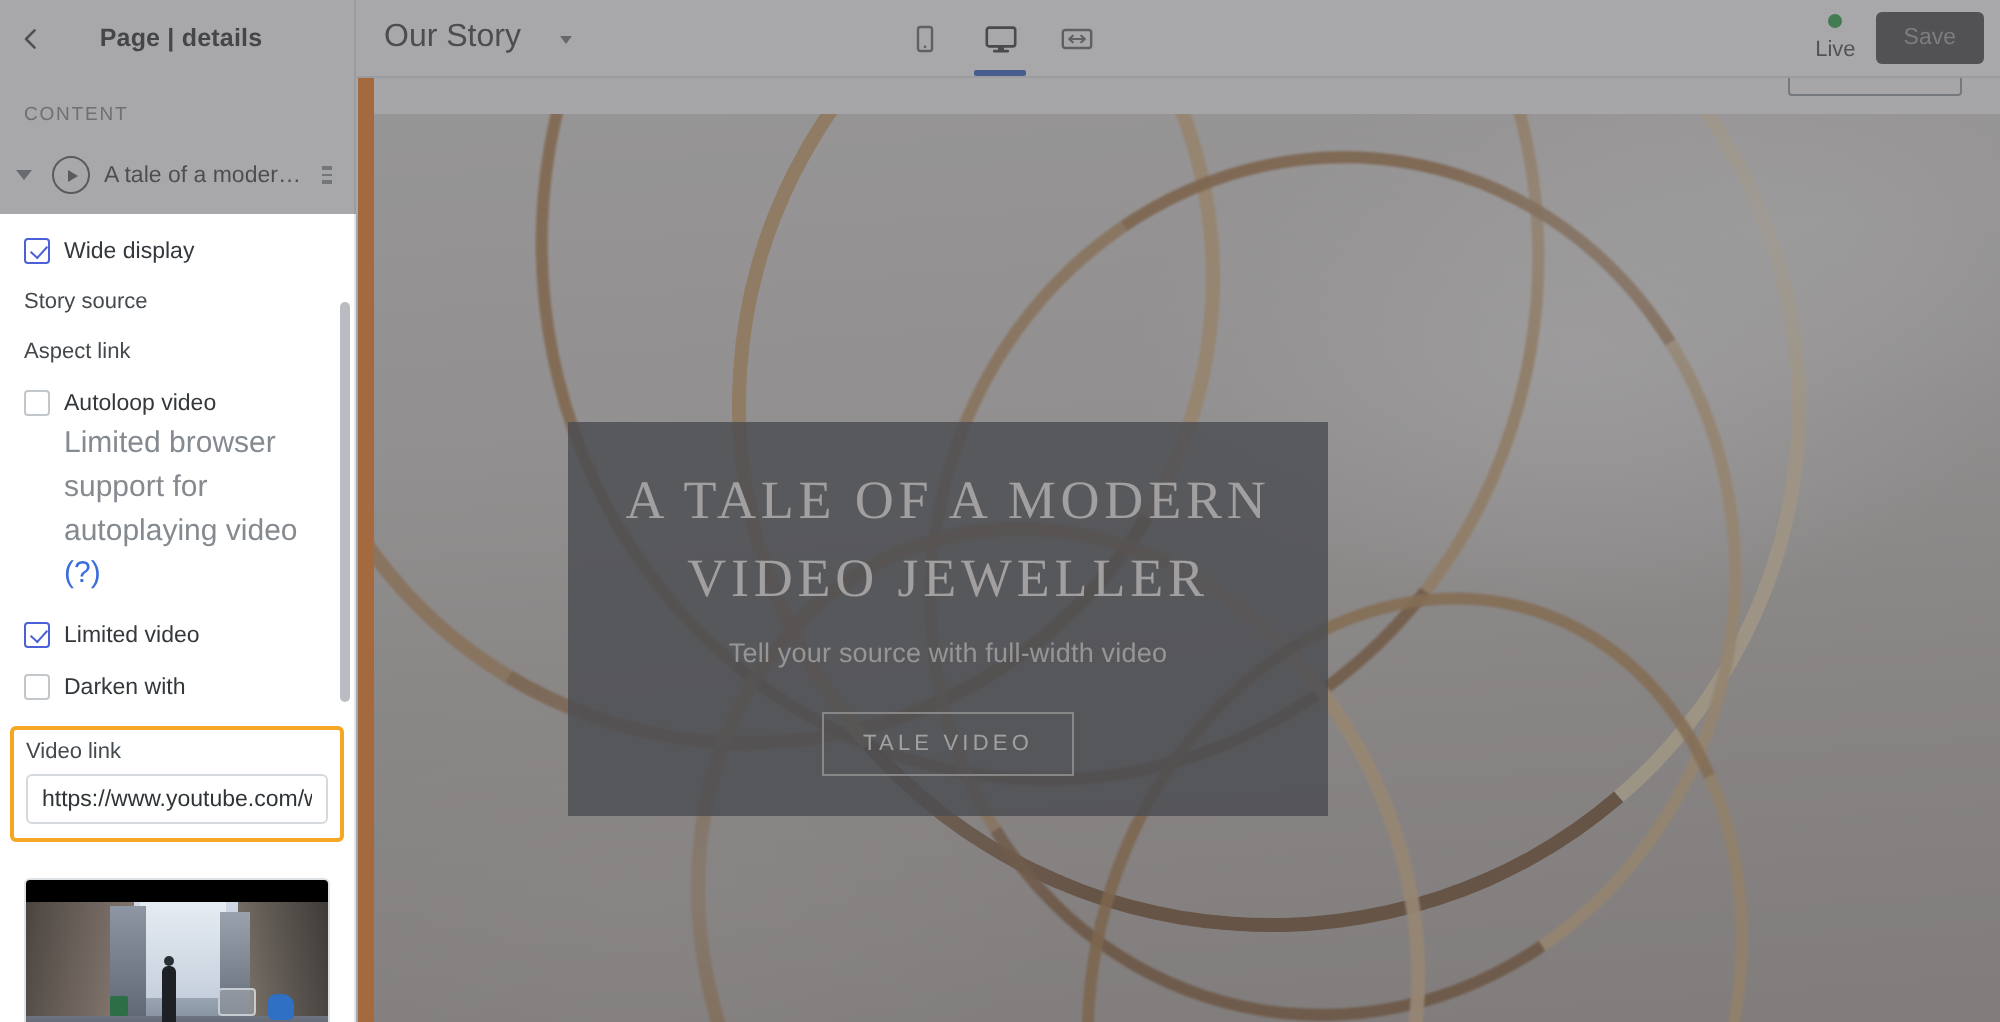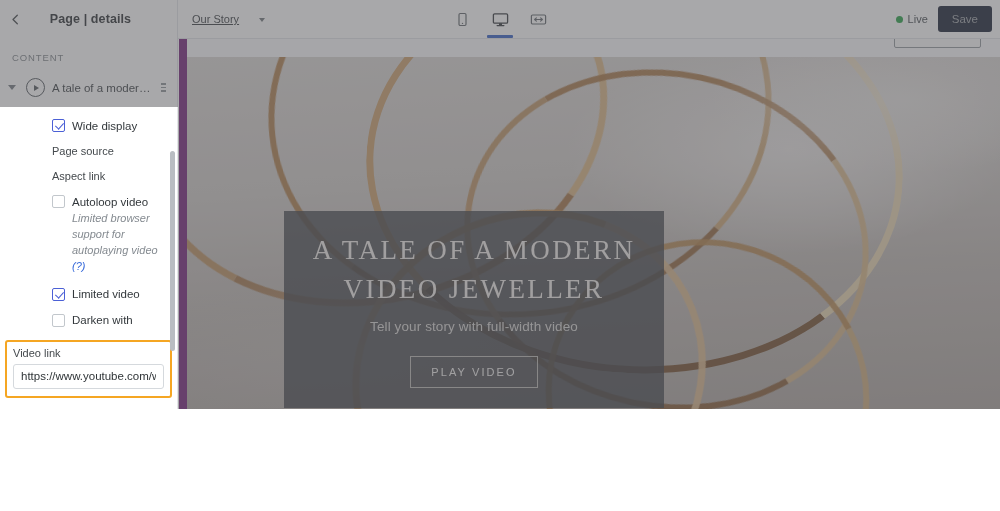--- a/index.html
+++ b/index.html
@@ -8,21 +8,21 @@
     background: #ffffff;
   }
   body {
     font-family: "Liberation Sans", sans-serif;
     -webkit-font-smoothing: antialiased;
   }
 
   #app {
     position: relative;
     width: 1000px;
-    height: 409px;
+    height: 511px;
     overflow: hidden;
     background: #ffffff;
   }
 
   
   
   .scrim {
     position: absolute;
     inset: 0;
     background: rgba(96,96,100,0.55);
@@ -72,24 +72,23 @@
   .topbar-mid {
     display: flex;
     align-items: center;
     height: 100%;
     padding-left: 14px;
   }
   .story-select {
     display: flex;
     align-items: center;
     gap: 20px;
-    font-size: 11px;
+    font-size: 16px;
     color: #31363a;
     cursor: pointer;
-    text-decoration: underline;
   }
   .caret-down {
     width: 0; height: 0;
     border-left: 3.5px solid transparent;
     border-right: 3.5px solid transparent;
     border-top: 4px solid #6b7175;
     margin-top: 2px;
   }
 
   .device-group {
@@ -131,28 +130,29 @@
     padding-right: 8px;
     height: 100%;
   }
   .live-pill {
     display: flex;
     align-items: center;
     gap: 5px;
     font-size: 11px;
     color: #3c4247;
     cursor: pointer;
+    flex-direction: column;
   }
   .live-dot {
     width: 7px; height: 7px;
     border-radius: 50%;
     background: #1e9e3e;
   }
   .save-btn {
-    background: #0f172a;
+    background: #404040;
     color: #9ba0a6;
     border: none;
     border-radius: 3px;
     font-size: 11.5px;
     font-family: "Liberation Sans", sans-serif;
     padding: 7px 14px;
     cursor: default;
   }
 
   
@@ -241,21 +241,21 @@
     width: 178px;
     bottom: 0;
     background: #ffffff;
     box-sizing: border-box;
     padding: 12px 12px 0 12px;
     overflow: hidden;
     z-index: 100; 
     border-right: 1px solid #e3e5e8;
   }
 
-  .field-row { margin-bottom: 13px; margin-left: 40px; }
+  .field-row { margin-bottom: 13px; }
 
   .check-row {
     display: flex;
     align-items: center;
     gap: 7px;
     cursor: pointer;
   }
   .cbox {
     width: 13px; height: 13px;
     border-radius: 2px;
@@ -324,26 +324,25 @@
     border-bottom:3.5px solid #585e63;
   }
   .spin-arrows .dn {
     width:0;height:0;
     border-left:3px solid transparent;
     border-right:3px solid transparent;
     border-top:3.5px solid #585e63;
   }
 
   .help-text {
-    font-size: 11px;
+    font-size: 15px;
     color: #848a90;
     line-height: 1.45;
     margin: 3px 0 0 20px;
     max-width: 140px;
-    font-style: italic;
   }
   .help-text a {
     color: #3b6ddb;
     text-decoration: none;
   }
 
   .highlight-box {
     border: 2px solid #f5a623;
     border-radius: 3px;
     padding: 5px 6px 7px 6px;
@@ -450,21 +449,21 @@
     width: 5px;
     height: 200px;
     background: #b9bdc2;
     border-radius: 3px;
   }
 
   
   .preview {
     position: absolute;
     top: 38px; left: 179px; right: 0; bottom: 0;
-    background: #701a75;
+    background: #f97316;
     overflow: hidden;
     z-index: 5;
   }
   .preview-chrome {
     position: absolute;
     top: 0; left: 8px; right: 0;
     height: 19px;
     background: #fbfbfc;
     border-bottom: 1px solid #e6e8ea;
   }
@@ -702,39 +701,39 @@
         <div class="ring r5"></div>
         <div class="ring r6"></div>
         <div class="hero-soft"></div>
       </div>
 
       <div class="hero-card">
         <h1 class="hero-h1">
           <span>A TALE OF A MODERN</span><br>
           <span>VIDEO JEWELLER</span>
         </h1>
-        <p class="hero-sub">Tell your story with full-width video</p>
-        <button class="hero-cta">PLAY VIDEO</button>
+        <p class="hero-sub">Tell your source with full-width video</p>
+        <button class="hero-cta">TALE VIDEO</button>
       </div>
     </div>
   </div>
 
   <div class="scrim"></div>
 
   <div class="panel">
 
     <div class="field-row">
       <div class="check-row">
         <span class="cbox checked"></span>
         <span class="check-label">Wide display</span>
       </div>
     </div>
 
     <div class="field-row">
-      <span class="field-label">Page source</span>
+      <span class="field-label">Story source</span>
     </div>
 
     <div class="field-row">
       <span class="field-label">Aspect link</span>
     </div>
 
     <div class="field-row">
       <div class="check-row">
         <span class="cbox"></span>
         <span class="check-label">Autoloop video</span>

